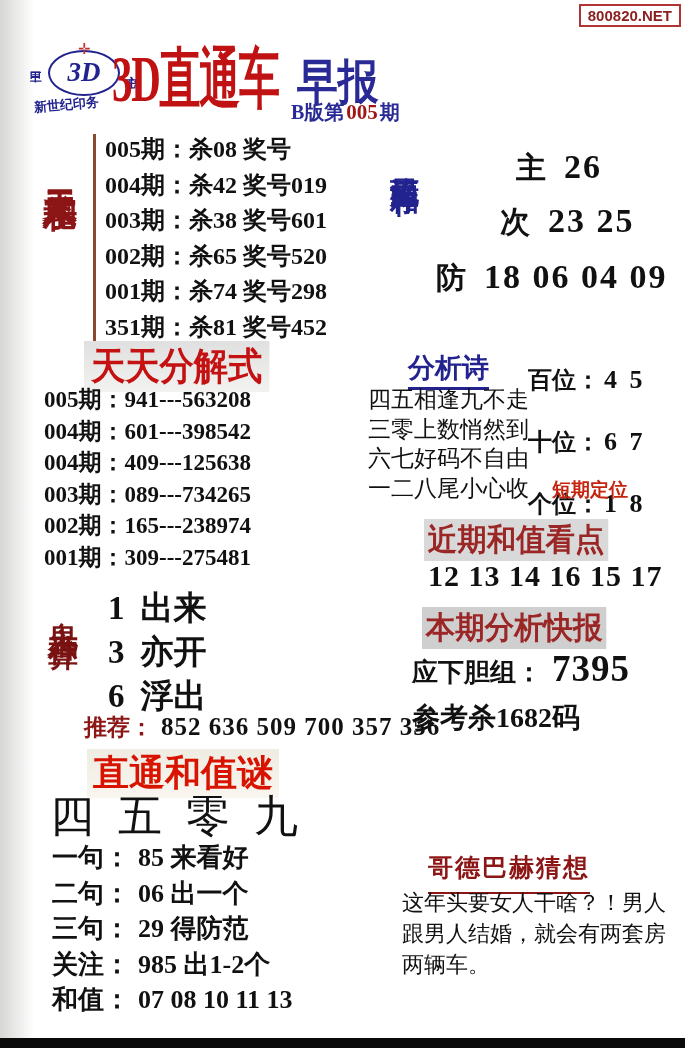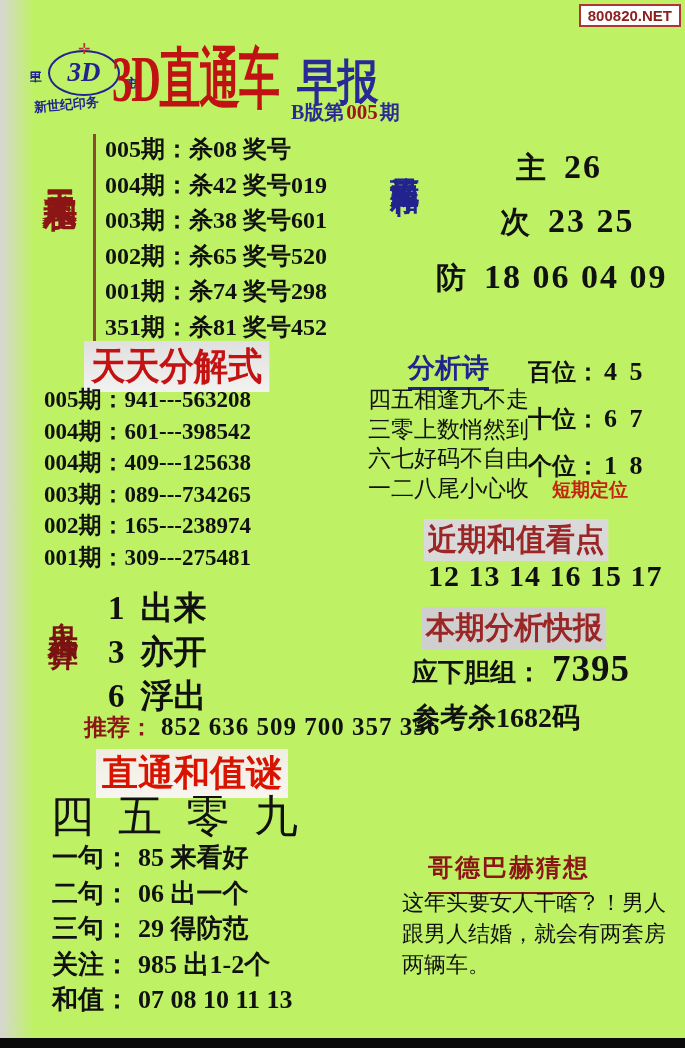--- a/index.html
+++ b/index.html
@@ -1,18 +1,18 @@
 <!DOCTYPE html>
 <html><head>
 <meta charset="utf-8">
 <style>
   html,body { margin:0; padding:0; background:#e9e9e7; }
   .page {
     position:relative; width:685px; height:1048px; margin:0 auto;
-    background:#bef264; overflow:hidden;
+    background:#ffffff; overflow:hidden;
     font-family:"Liberation Serif","DejaVu Serif",serif; color:#111;
   }
   .vert { writing-mode:vertical-rl; text-orientation:upright; line-height:1; }
 
   .left-shade { position:absolute; left:0; top:0; width:34px; height:1048px;
     background:linear-gradient(to right,#d6d6d4,rgba(255,255,255,0)); }
 
   .badge { position:absolute; top:4px; right:4px; border:2px solid #b03434;
     color:#8c2020; font-weight:bold; font-size:15px; padding:1px 7px;
     font-family:"Liberation Sans","DejaVu Sans",sans-serif; background:#fff; }
@@ -58,21 +58,21 @@
     transform:scaleX(0.9); transform-origin:left top; white-space:nowrap; }
   .dec-rows { position:absolute; left:44px; top:384px; }
   .dec-rows div { font-size:23px; font-weight:bold; line-height:31.5px; white-space:nowrap; }
 
   
   .poem-title { position:absolute; left:408px; top:350px; font-size:27px; font-weight:bold;
     color:#23238f; border-bottom:3px solid #23238f; padding-bottom:1px; }
   .poem-lines { position:absolute; left:368px; top:385px; }
   .poem-lines div { font-size:23px; line-height:29.5px; white-space:nowrap; }
   .pos-rows { position:absolute; left:528px; top:350px; }
-  .pos-rows div { line-height:44px; white-space:nowrap; }
+  .pos-rows div { line-height:59px; white-space:nowrap; }
   .pos-label { font-size:24px; font-weight:bold; }
   .pos-val { font-size:26px; font-weight:bold; letter-spacing:3px; margin-left:4px; }
   .short-pos { position:absolute; left:552px; top:477px; font-size:19px; font-weight:bold; color:#c42410; }
 
   
   .sw-title { position:absolute; left:424px; top:519px; font-size:31px; font-weight:bold;
     color:#9b2626; background:#d9d9d9; padding:0 4px; transform:scaleX(0.95); transform-origin:left top; }
   .sw-values { position:absolute; left:428px; top:559px; font-size:30px; font-weight:bold; letter-spacing:1px; }
   .an-title { position:absolute; left:422px; top:607px; font-size:31px; font-weight:bold;
     color:#9b2626; background:#cfcfcf; padding:0 4px; transform:scaleX(0.95); transform-origin:left top; }
@@ -84,21 +84,21 @@
   .ghost-side { position:absolute; left:48px; top:598px; font-size:30px; font-weight:bold;
     color:#7a1212; letter-spacing:6px; }
   .ghost-lines { position:absolute; left:108px; top:586px; }
   .ghost-lines div { font-size:33px; font-weight:bold; line-height:44px; white-space:nowrap; }
   .g-num { margin-right:16px; }
   .ghost-rec { position:absolute; left:84px; top:712px; white-space:nowrap; }
   .rec-label { font-size:23px; font-weight:bold; color:#8c1616; }
   .rec-vals { font-size:25px; font-weight:bold; margin-left:8px; letter-spacing:1px; }
 
   
-  .riddle-title { position:absolute; left:96px; top:749px; font-size:36px; font-weight:bold;
+  .riddle-title { position:absolute; left:87px; top:749px; font-size:36px; font-weight:bold;
     color:#d81400; background:linear-gradient(#efece2,#f8f6ef); padding:0 6px; }
   .riddle-value { position:absolute; left:50px; top:787px; font-size:44px; letter-spacing:24px; }
 
   
   .sentences { position:absolute; left:52px; top:842px; }
   .sentences div { line-height:32.5px; white-space:nowrap; }
   .s-label { font-size:26px; font-weight:bold;margin-top:28px; }
   .s-val { font-size:26px; font-weight:bold; margin-left:8px; }
 
   

